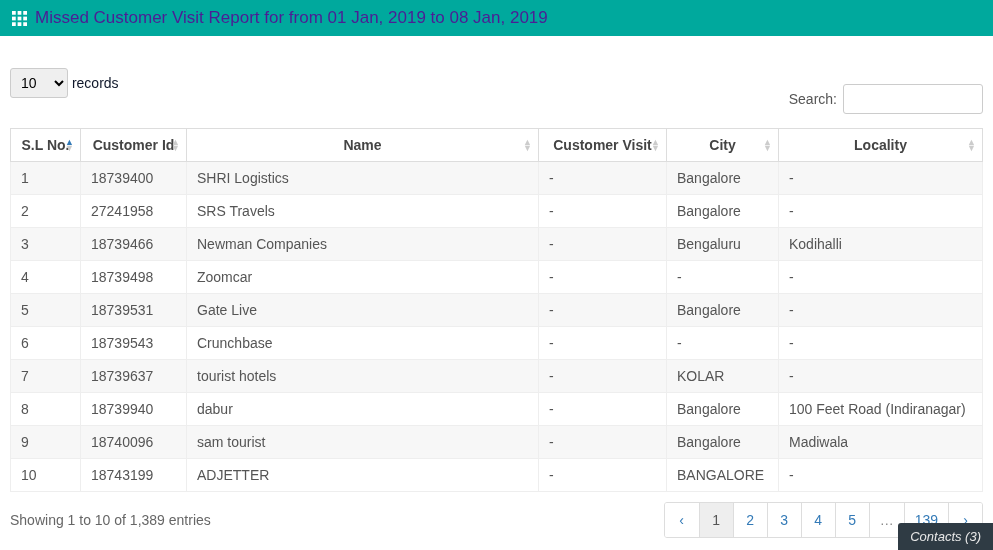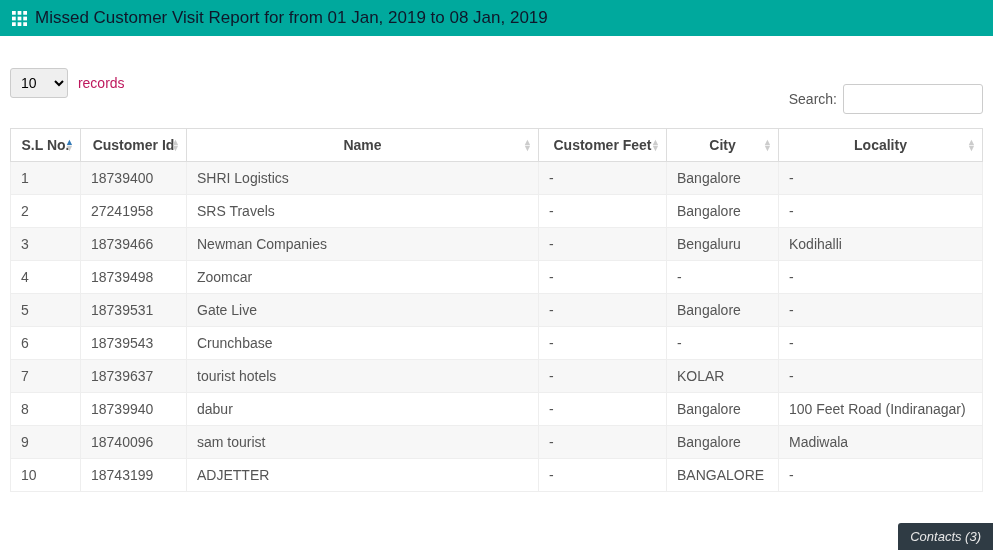--- a/index.html
+++ b/index.html
@@ -1,22 +1,22 @@
 <!DOCTYPE html>
 <html><head>
 <meta charset="utf-8">
 <style>
 * { box-sizing: border-box; margin: 0; padding: 0; }
 body { font-family: -apple-system, "Helvetica Neue", Arial, sans-serif; font-size: 14px; color: #333; background: #fff; width: 993px; }
-.panel-header { background: #00a99d; color: #0f172a; padding: 8px 12px; font-size: 17px; display: flex; align-items: center; gap: 8px; }
+.panel-header { background: #00a99d; color: #4c1d95; padding: 8px 12px; font-size: 17px; display: flex; align-items: center; gap: 8px; }
 .panel-header .grid-icon { display: inline-flex; }
 .panel-body { padding: 10px 10px 0 10px; }
 .controls { display: flex; justify-content: space-between; align-items: center; padding: 6px 0 14px 0; color: #555; }
 .len-select { height: 30px; border: 1px solid #ccc; border-radius: 3px; padding: 2px 6px; font-size: 14px; }
-.records-label { margin-left: 6px; color: #be185d; }
+.records-label { color: #0f172a; }
 .search-wrap { display: flex; align-items: center; gap: 6px; margin-top: 32px; }
 .search-input { height: 30px; width: 140px; border: 1px solid #ccc; border-radius: 3px; padding: 2px 6px; font-size: 14px; }
 table.dt { width: 100%; border-collapse: collapse; border: 1px solid #ddd; }
 table.dt th { background: #fff; border: 1px solid #ddd; padding: 8px 10px; text-align: center; font-weight: 600; color: #444; position: relative; font-size: 14px; }
 table.dt td { border: 1px solid #eee; padding: 8px 10px; color: #555; font-size: 14px; }
 table.dt tbody tr:nth-child(odd) td { background: #f7f7f7; }
 table.dt tbody tr:nth-child(even) td { background: #fff; }
 .sort-icons { position: absolute; right: 6px; top: 50%; transform: translateY(-50%); display: flex; flex-direction: column; gap: 0; line-height: 6px; font-size: 9px; }
 .sort-icons .up, .sort-icons .down { color: #ccc; }
 .sort-icons .up.active { color: #337ab7; }
@@ -87,21 +87,21 @@
               </span>
           </th>
           <th class="col-name">
             <span>Name</span>
             <span class="sort-icons">
                 <span class="up">▲</span>
                 <span class="down">▼</span>
               </span>
           </th>
           <th class="col-type">
-            <span>Customer Feet</span>
+            <span>Customer Visit</span>
             <span class="sort-icons">
                 <span class="up">▲</span>
                 <span class="down">▼</span>
               </span>
           </th>
           <th class="col-city">
             <span>City</span>
             <span class="sort-icons">
                 <span class="up">▲</span>
                 <span class="down">▼</span>
@@ -193,16 +193,30 @@
             <td>10</td>
             <td>18743199</td>
             <td>ADJETTER</td>
             <td>-</td>
             <td>BANGALORE</td>
             <td>-</td>
           </tr>
         </tbody>
     </table>
 
+    <div class="footer-row">
+      <div>Showing 1 to 10 of 1,389 entries</div>
+      <div class="paginate" id="paginate">
+          <div class="pbtn">‹</div>
+          <div class="pbtn active">1</div>
+          <div class="pbtn">2</div>
+          <div class="pbtn">3</div>
+          <div class="pbtn">4</div>
+          <div class="pbtn">5</div>
+          <div class="pbtn ellipsis">…</div>
+          <div class="pbtn">139</div>
+          <div class="pbtn">›</div>
+        </div>
+    </div>
   </div>
 </div>
 
 <div class="contacts-tab">Contacts (3)</div>
 
 </body></html>

